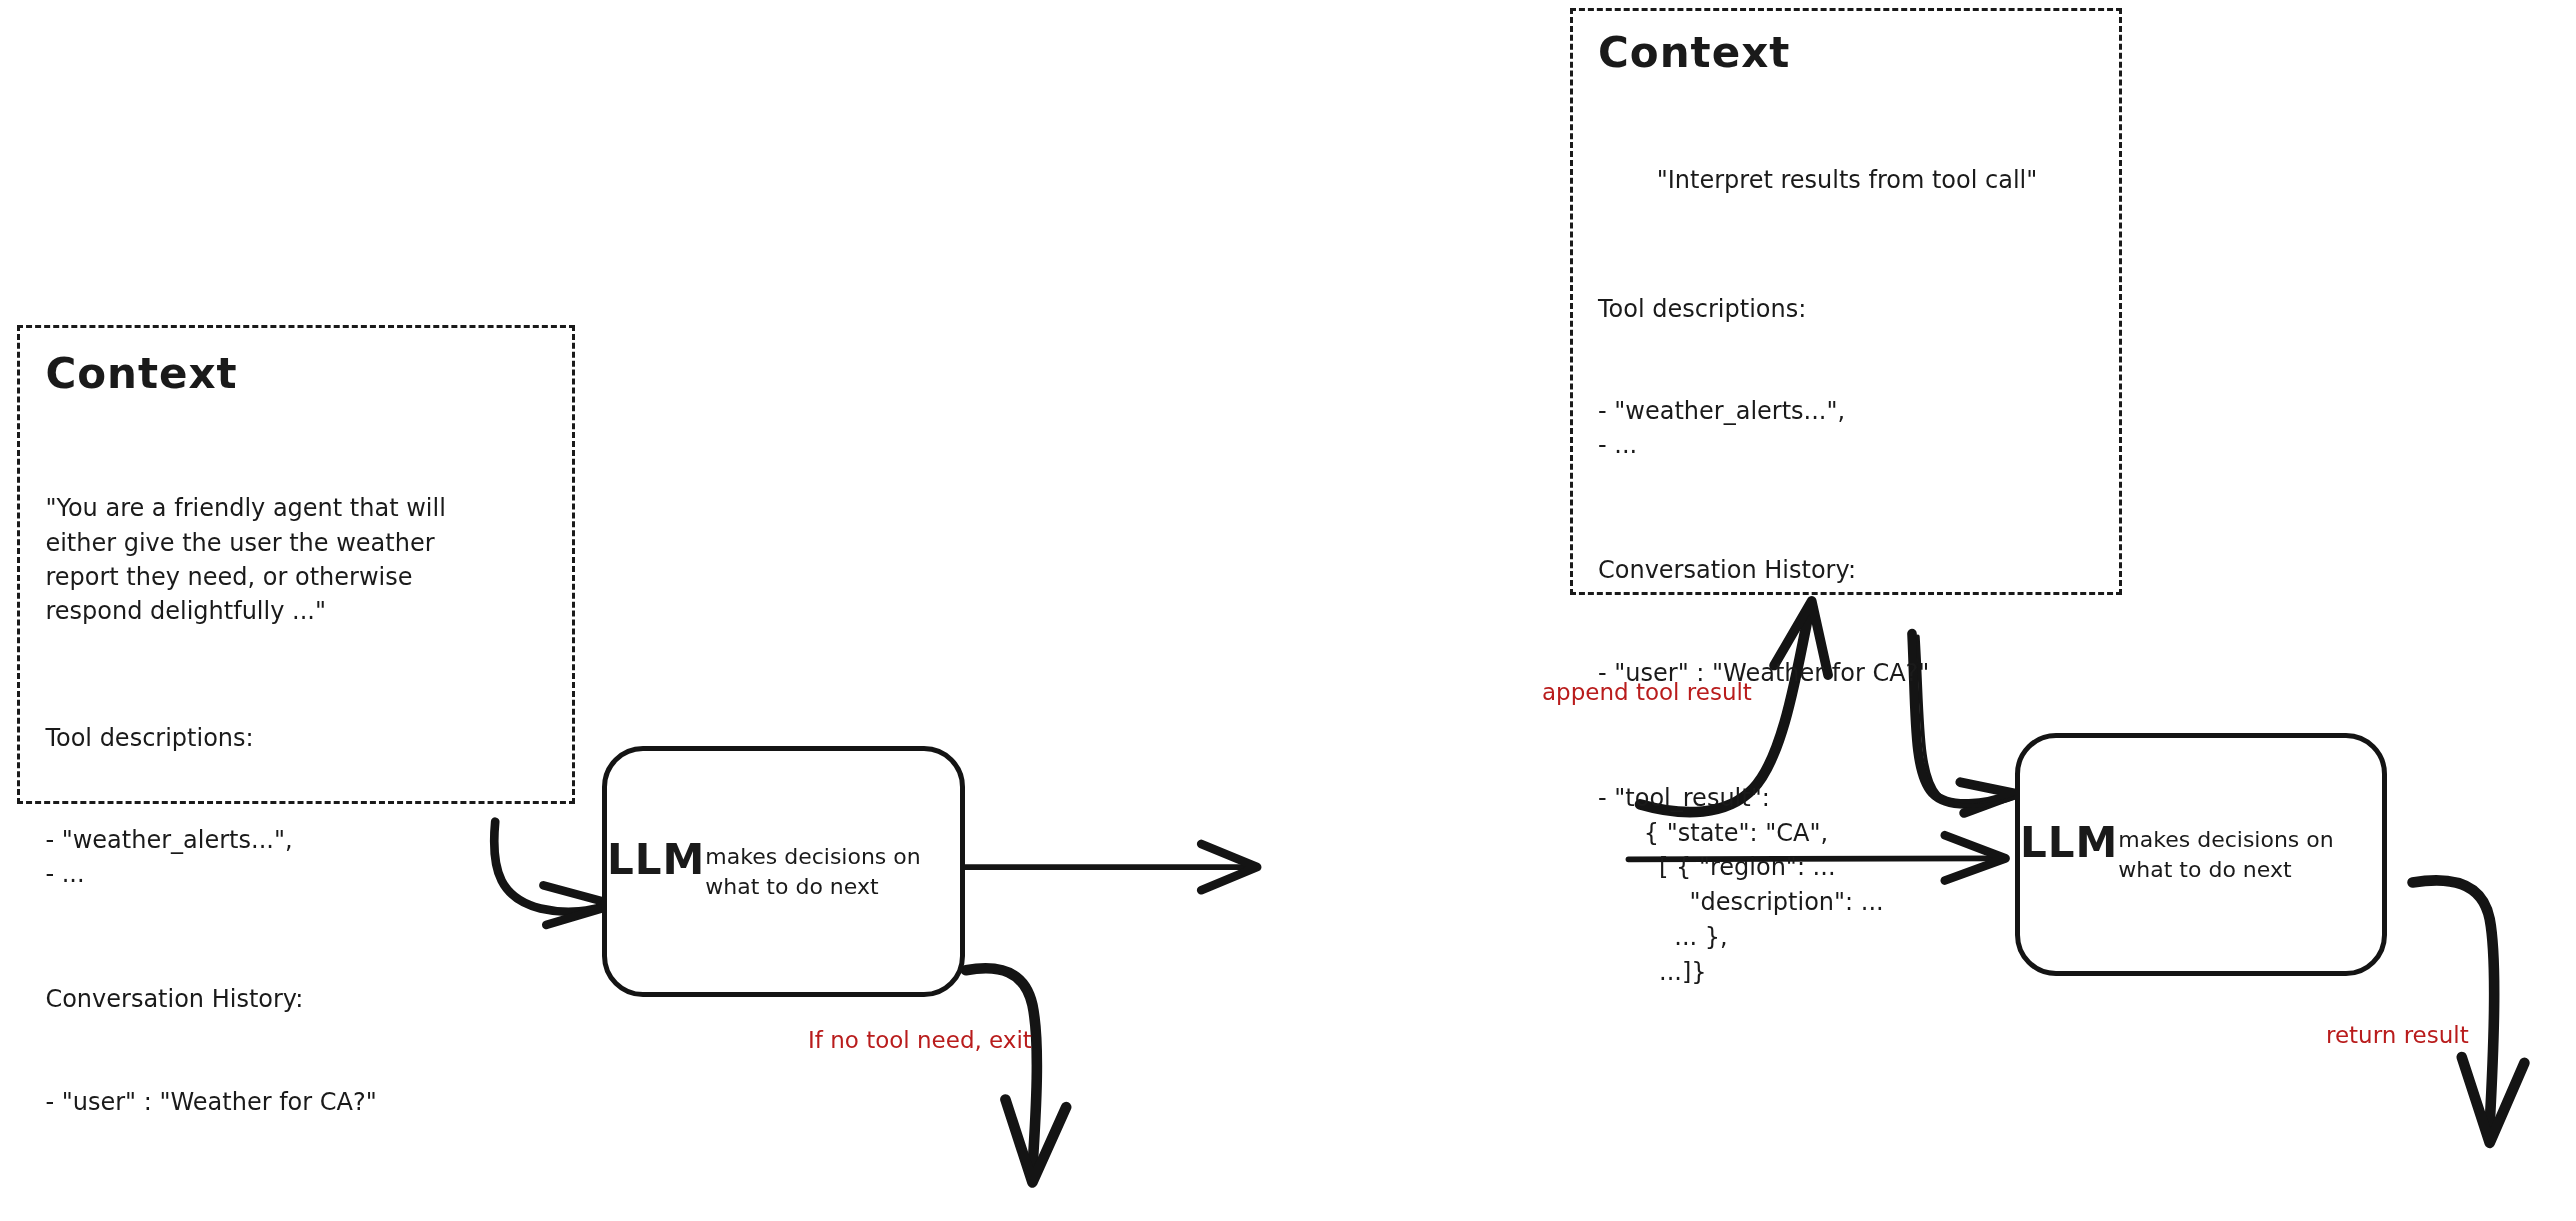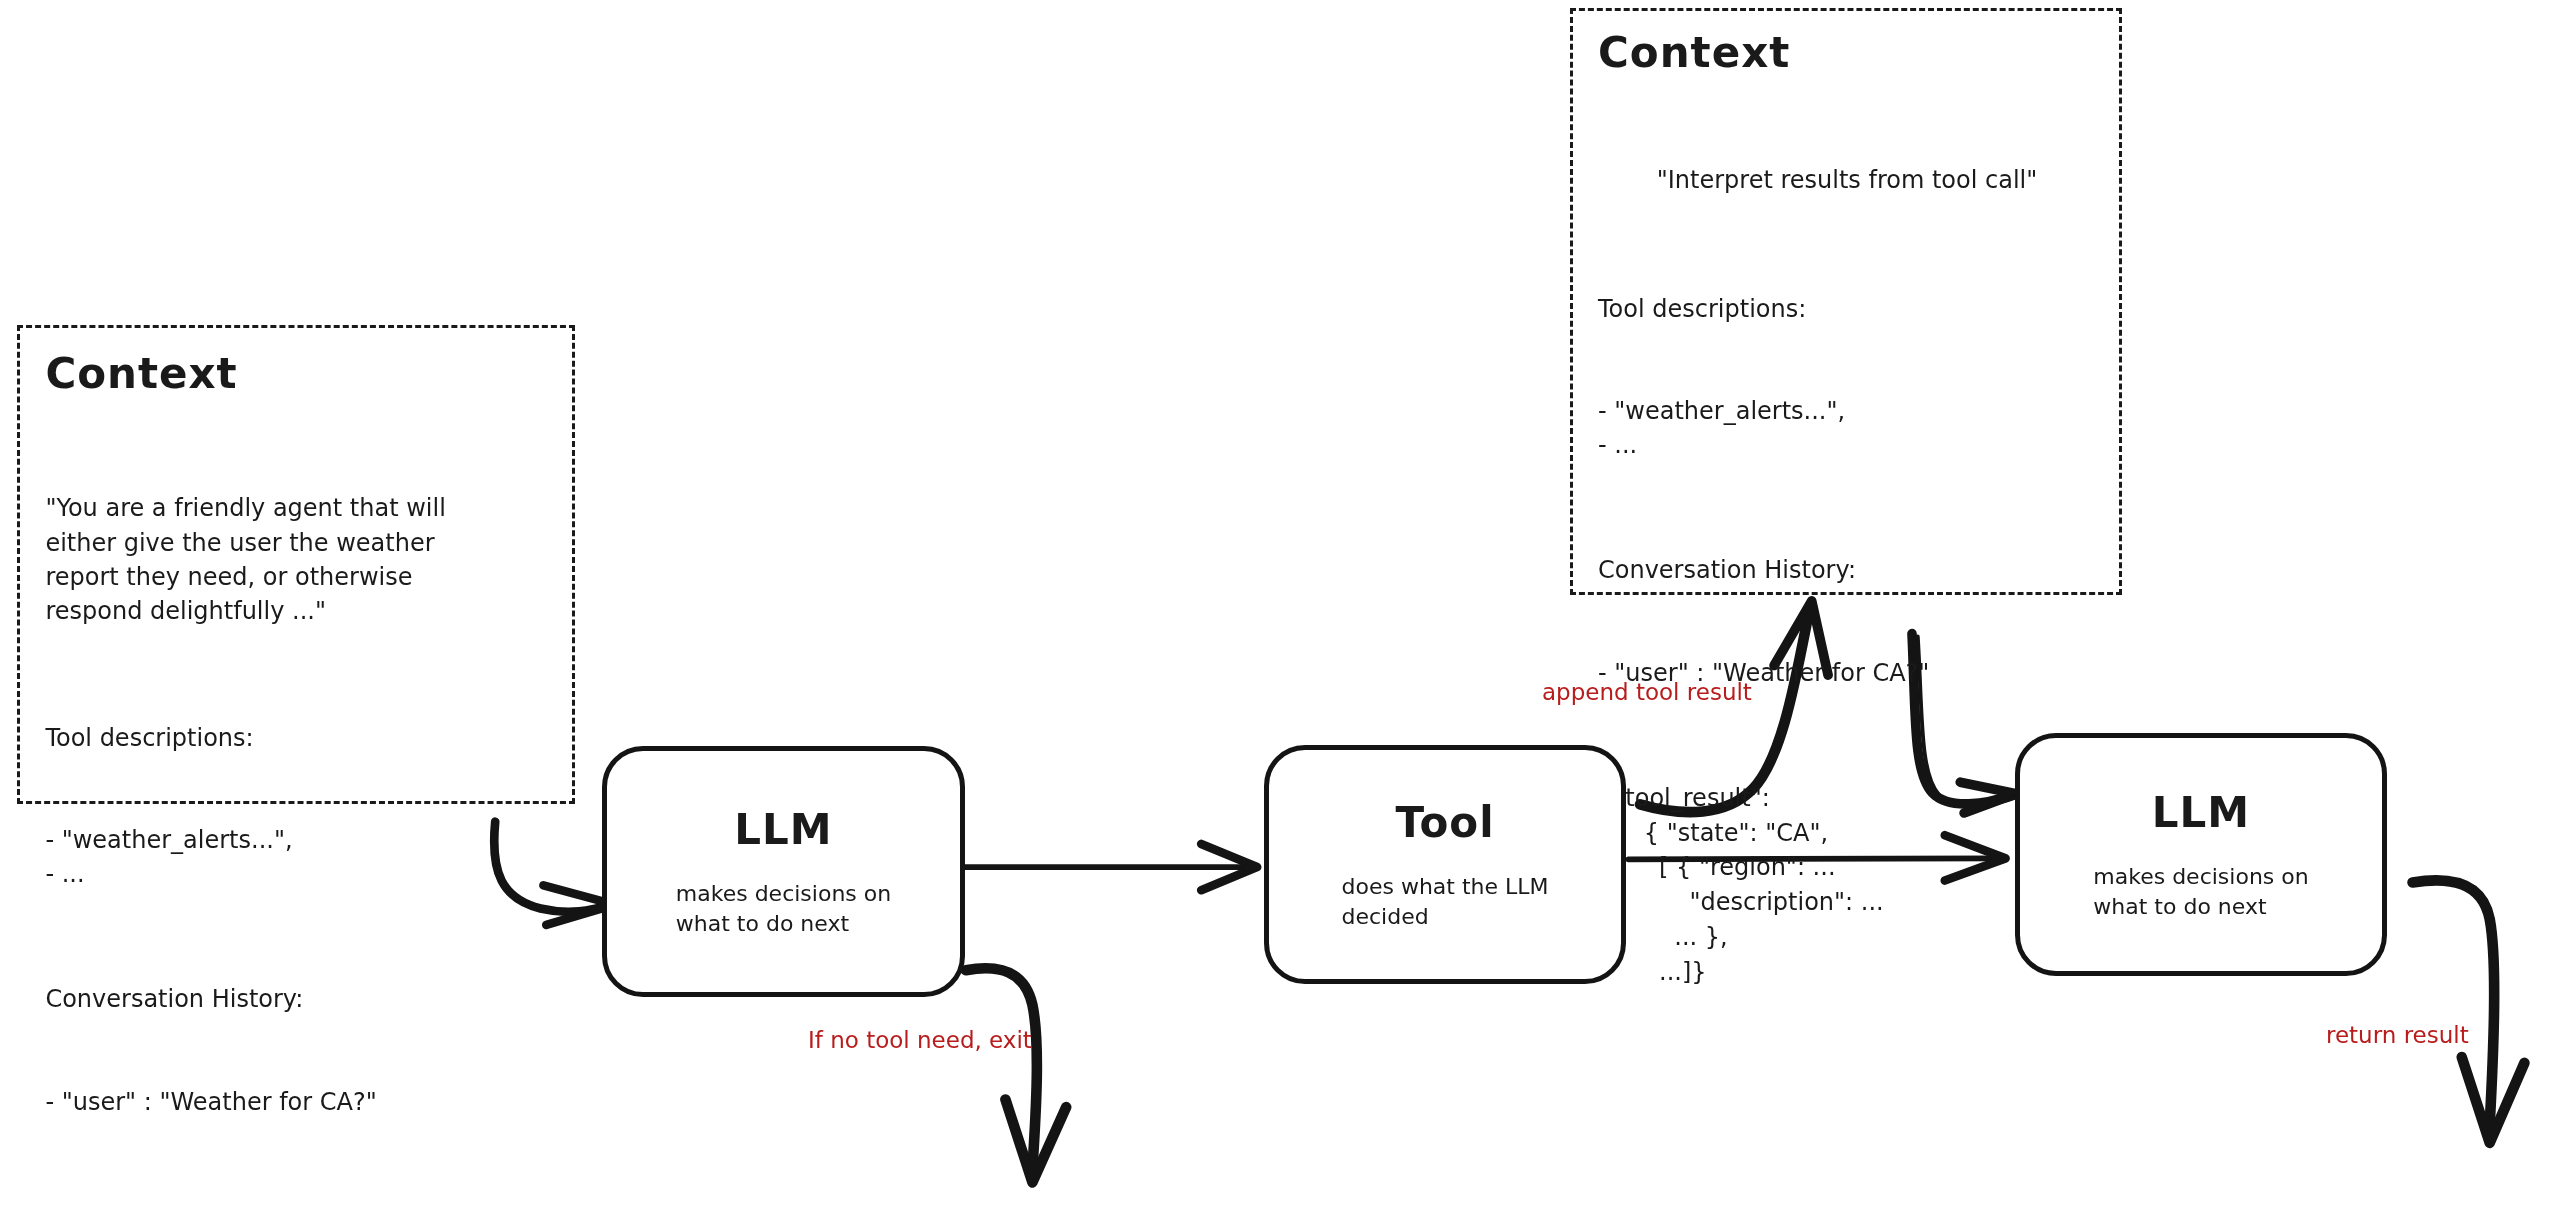--- a/index.html
+++ b/index.html
@@ -63,23 +63,22 @@
   .mono-block { white-space: pre; line-height: 1.45; }
 
   
   .node {
     position: absolute;
     border: 5.8px solid #141414;
     border-radius: 41px;
     background: #ffffff;
     box-sizing: border-box;
     display: flex;
-    flex-direction: column;
+    flex-direction: row;
     align-items: center;
-    justify-content: center;
   }
   .node-title {
     font-size: 42px;
     font-weight: 700;
     color: #1a1a1a;
     letter-spacing: 1px;
     margin-bottom: 25px;
   }
   .node-sub {
     font-size: 22px;
@@ -189,25 +188,20 @@
         ...]}</div>
     </div>
   </div>
 
   <div class="node" id="node-llm1">
     <div class="node-title">LLM</div>
     <div class="node-sub">makes decisions on
 what to do next</div>
   </div>
 
-  <div class="node" id="node-tool">
-    <div class="node-title">Tool</div>
-    <div class="node-sub">does what the LLM
-decided</div>
-  </div>
 
   <div class="node" id="node-llm2">
     <div class="node-title">LLM</div>
     <div class="node-sub">makes decisions on
 what to do next</div>
   </div>
 
   <div class="edge-label" id="lbl-append">append tool result</div>
   <div class="edge-label" id="lbl-exit">If no tool need, exit</div>
   <div class="edge-label" id="lbl-return">return result</div>

